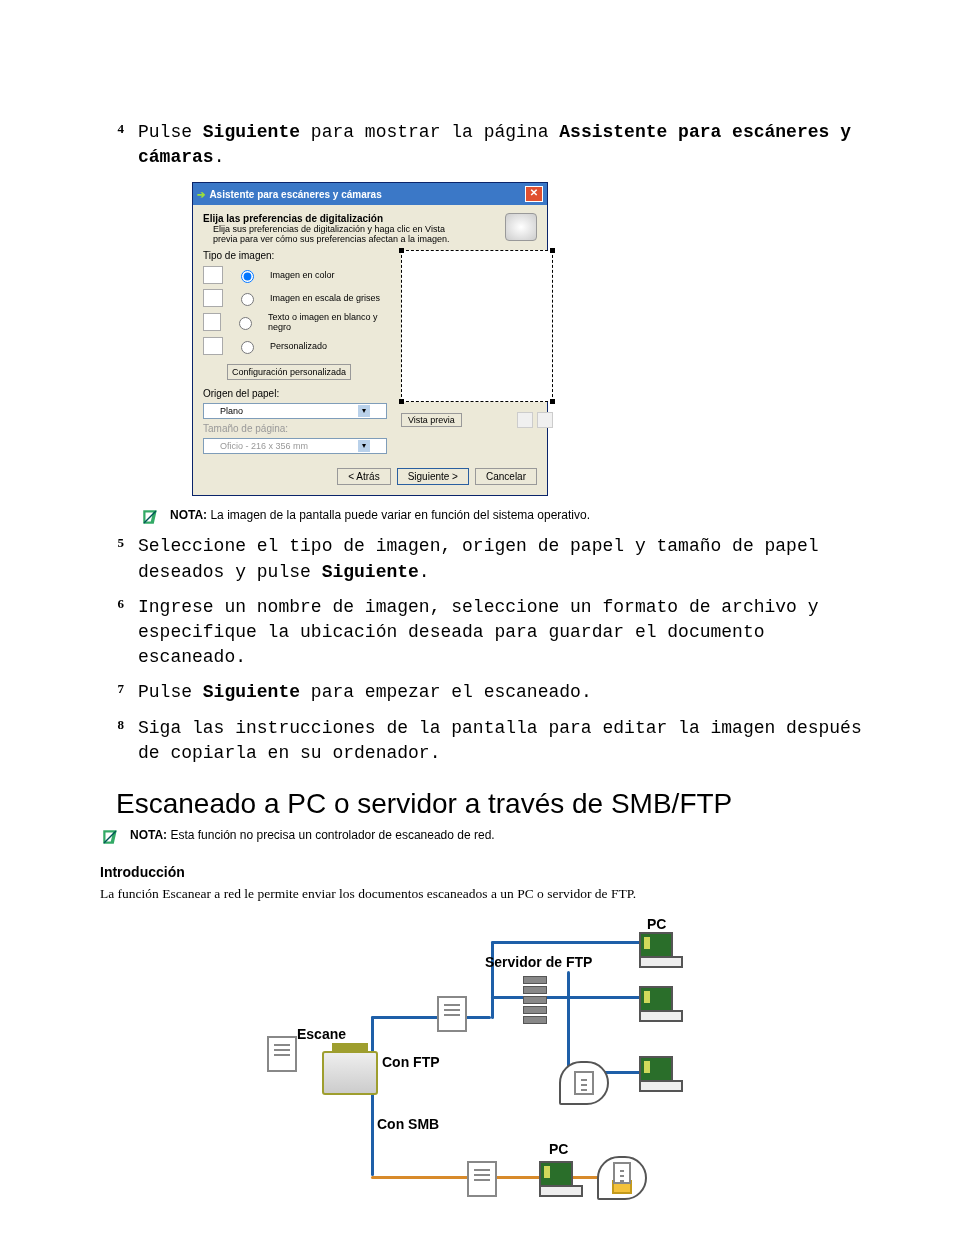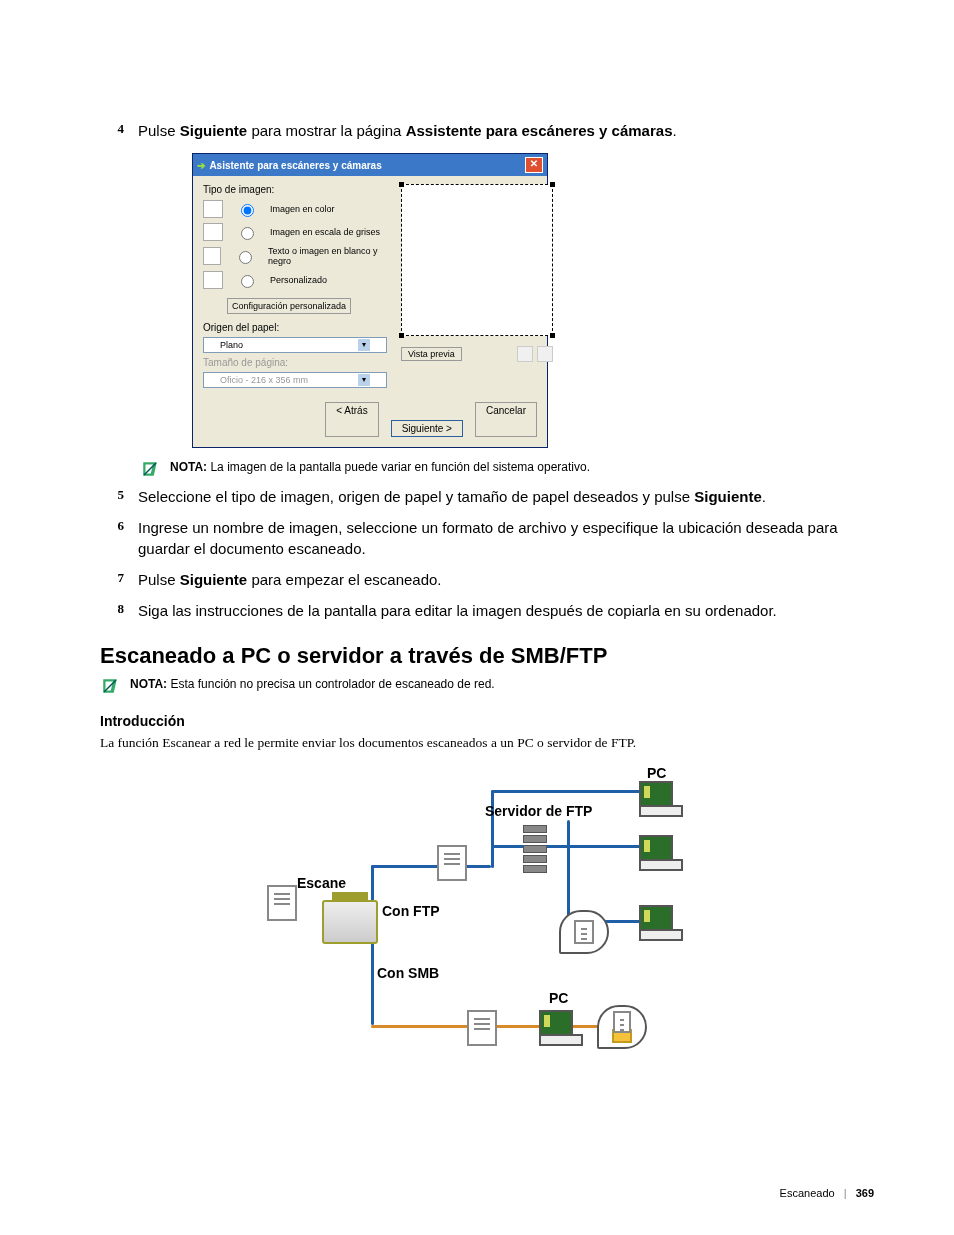--- a/index.html
+++ b/index.html
@@ -26,22 +26,22 @@
   .ol-num {
     font-weight: bold;
     width: 24px;
     text-align: right;
     font-family: Georgia, serif;
     flex-shrink: 0;
   }
   .ol-body {
     flex: 1;
     padding-left: 14px;
-    font-family: Liberation Sans, sans-serif;
-    font-size: 15px;
+    font-family: Liberation Mono, monospace;
+    font-size: 18px;
   }
   b { font-weight: bold; }
 
   
   .win {
     width: 354px;
     margin: 12px 0 12px 92px;
     border: 1px solid #0A246A;
     background: #ECE9D8;
     font-size: 10px;
@@ -137,21 +137,21 @@
   .preview .h2 { top:-3px; right:-3px;}
   .preview .h3 { bottom:-3px; left:-3px;}
   .preview .h4 { bottom:-3px; right:-3px;}
   .smallbtn {
     border:1px solid #999; background:#ECE9D8;
     font-size: 9px; padding: 1px 6px;
   }
   .toolicons { display:flex; gap:4px; }
   .toolicon { width:14px; height:14px; border:1px solid #ccc; background:#f0f0f0; }
   .btnrow {
-    display:flex; justify-content:flex-end; gap:12px;
+    display:flex; justify-content:flex-end; gap:6px;
     margin-top: 10px;
     text-align: right;
   }
   .wbtn {
     border:1px solid #999; background:#ECE9D8;
     font-size: 10px; padding: 2px 10px;
   }
 
   
   .note-row {
@@ -166,23 +166,23 @@
     flex-shrink: 0;
   }
   .note-text {
     font-family: Arial, sans-serif;
     font-size: 12px;
   }
   .note-text b { font-weight: bold; }
 
   h2.sec {
     font-family: Arial, sans-serif;
-    font-weight: bold;
-    font-size: 22px;
-    margin: 22px 0 8px 0;
+    font-weight: normal;
+    font-size: 28px;
+    margin: 22px 0 8px 16px;
   }
   h3.sub {
     font-family: Arial, sans-serif;
     font-weight: bold;
     font-size: 14px;
     margin: 18px 0 6px 0;
   }
   p.body {
     font-family: Georgia, 'Times New Roman', serif;
     font-size: 13.5px;
@@ -290,20 +290,27 @@
 
   <div class="win">
     <div class="titlebar">
       <span style="display:flex;align-items:center;gap:4px;">
         <span style="color:#9be03a;">➔</span>
         <span>Asistente para escáneres y cámaras</span>
       </span>
       <div class="close">✕</div>
     </div>
     <div class="win-inner">
+      <div class="hdrow">
+        <div class="hdtxt">
+          <b>Elija las preferencias de digitalización</b>
+          <div class="sub">Elija sus preferencias de digitalización y haga clic en Vista previa para ver cómo sus preferencias afectan a la imagen.</div>
+        </div>
+        <div class="scicon"></div>
+      </div>
 
       <div class="wcols">
         <div class="wleft">
           <div class="lbl">Tipo de imagen:</div>
 
           <div class="radiorow">
             <div class="ico16"></div>
             <input type="radio" checked="" style="">
             <span>Imagen en color</span>
           </div>
@@ -349,21 +356,21 @@
             <div class="toolicons">
               <div class="toolicon"></div>
               <div class="toolicon"></div>
             </div>
           </div>
         </div>
       </div>
 
       <div class="btnrow">
         <div class="wbtn">&lt; Atrás</div>
-        <div class="wbtn" style="border:1px solid #2a5fa0;margin-top:18px;">Siguiente &gt;</div>
+        <div class="wbtn" style="border:1px solid #2a5fa0;">Siguiente &gt;</div>
         <div class="wbtn">Cancelar</div>
       </div>
     </div>
   </div>
 
   <div class="note-row">
     <svg class="note-icon" viewBox="0 0 24 24">
         <path fill="#3a6" d="M3 3h18l-4 18H3z"></path>
         <path fill="#fff" d="M6 6h10l-3 12H6z"></path>
         <path stroke="#055" stroke-width="2" fill="none" d="M4 20L20 4"></path>

